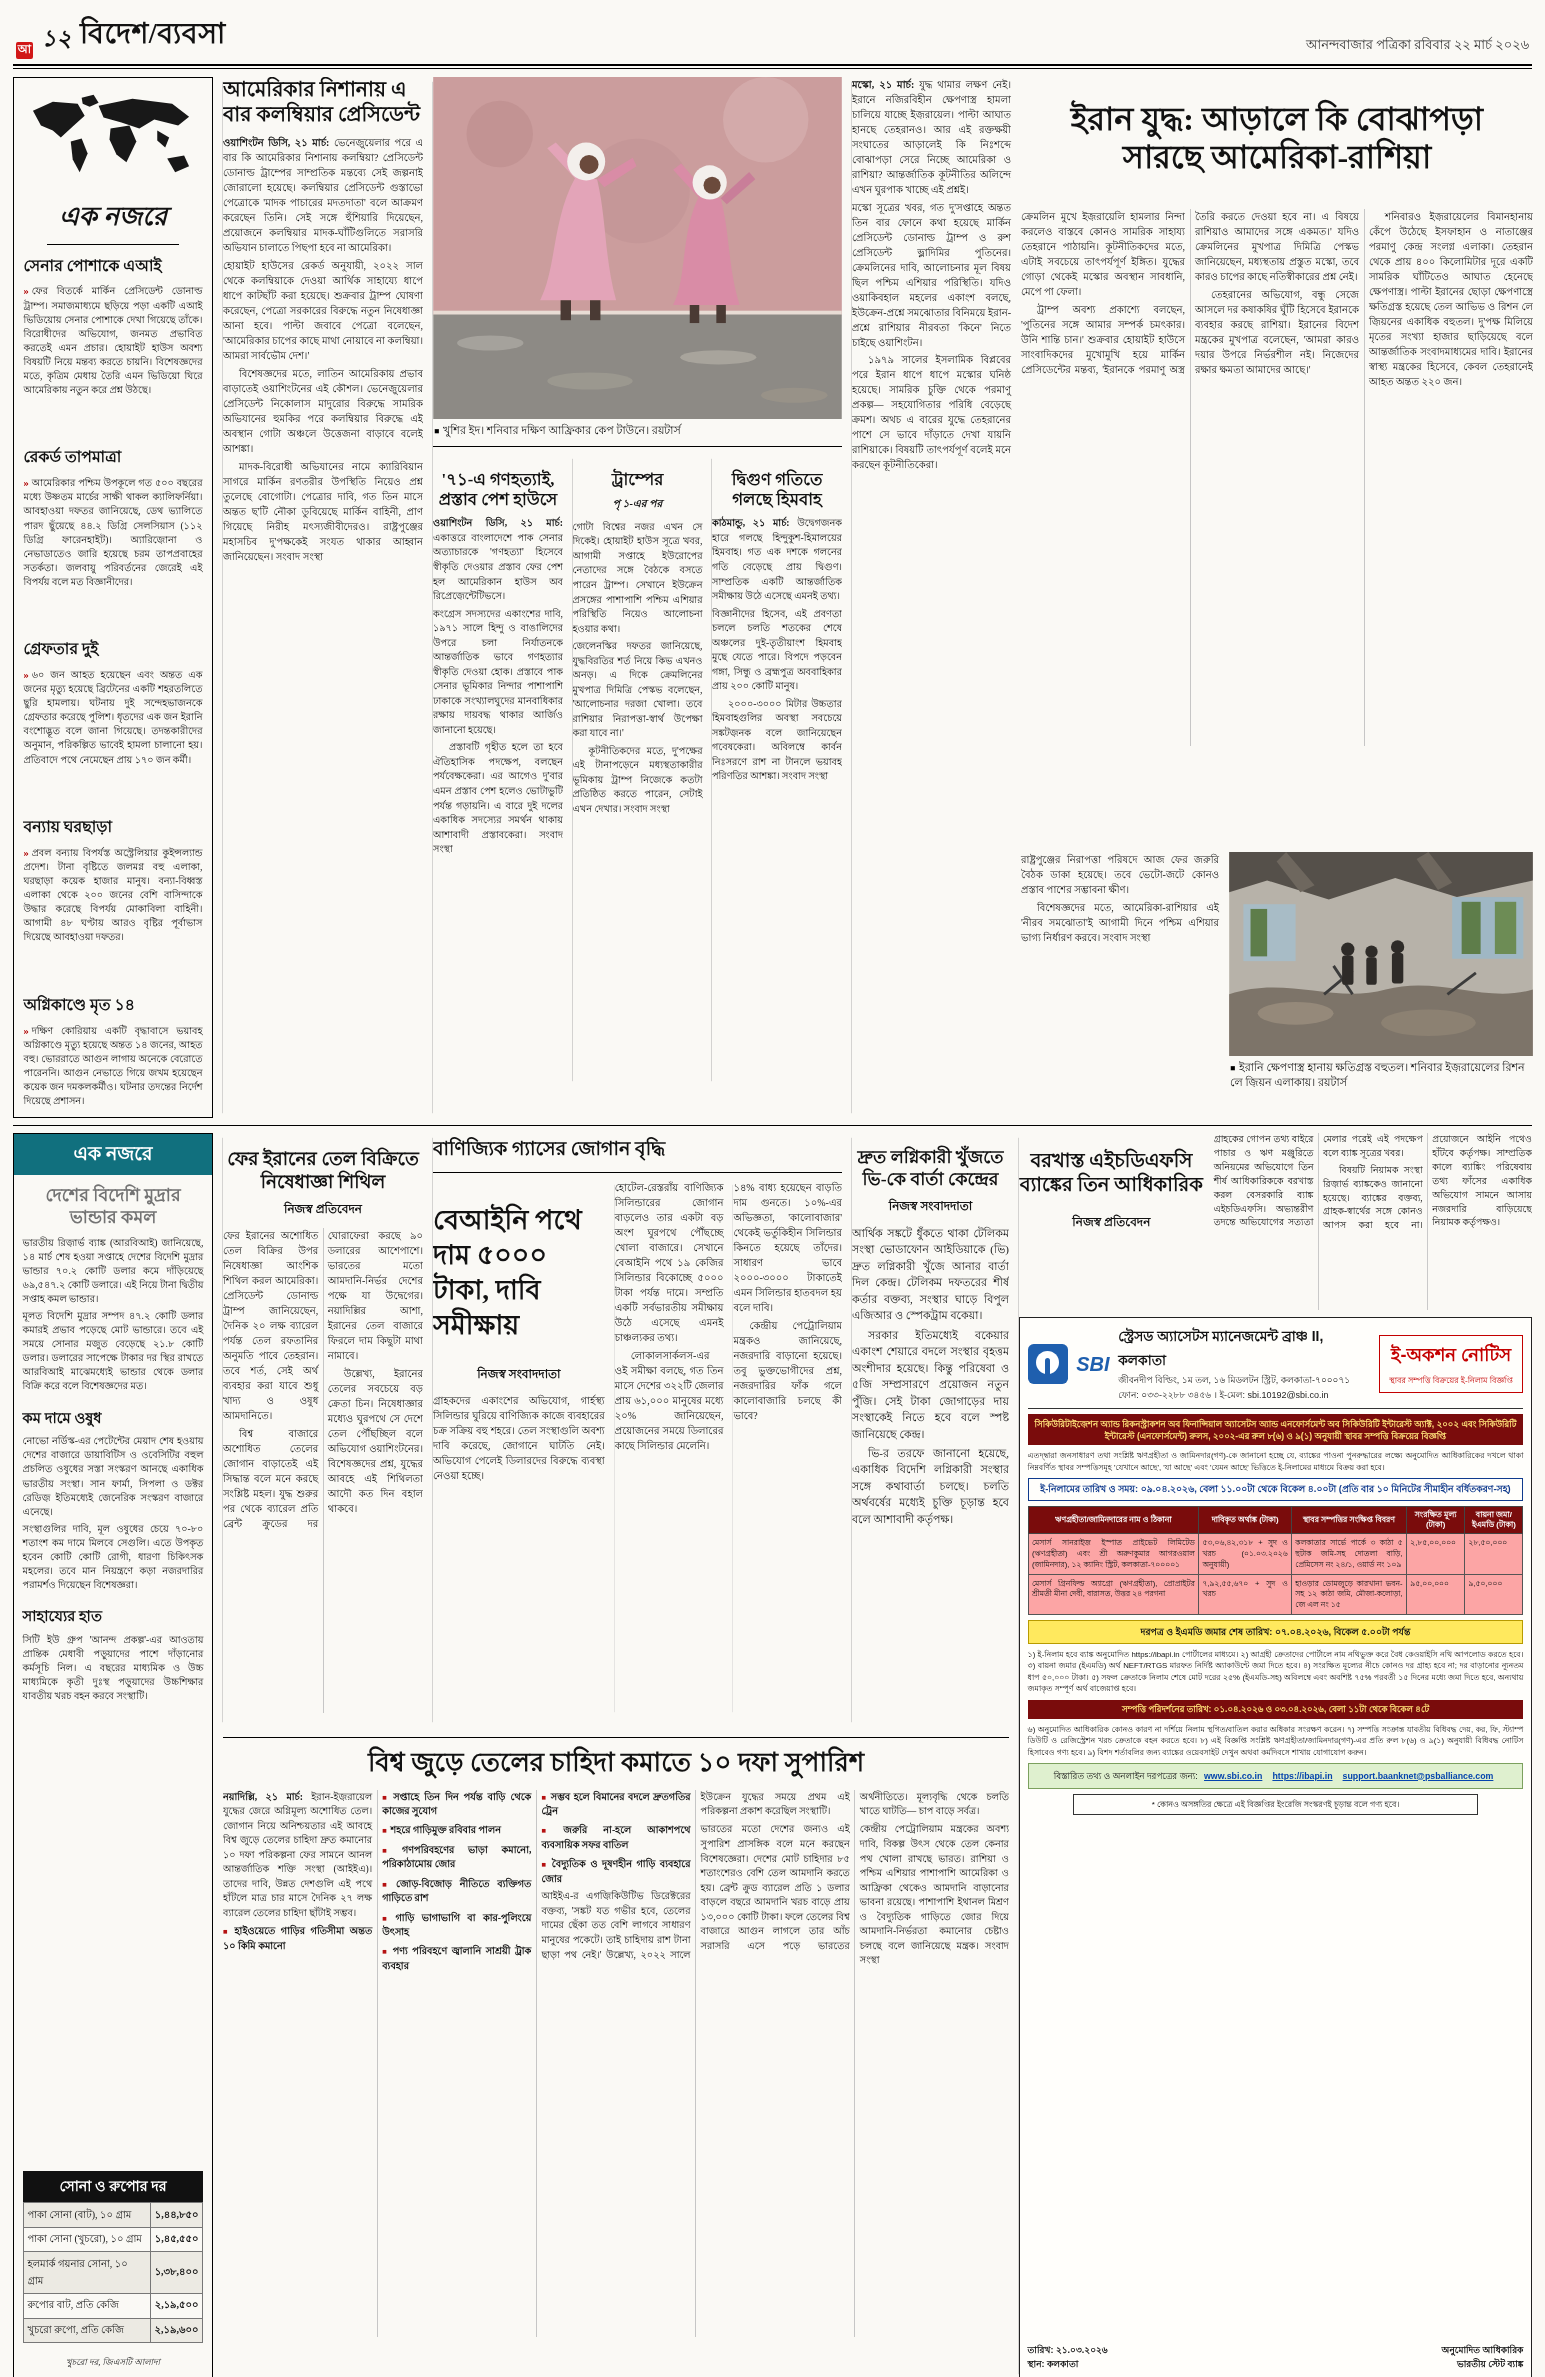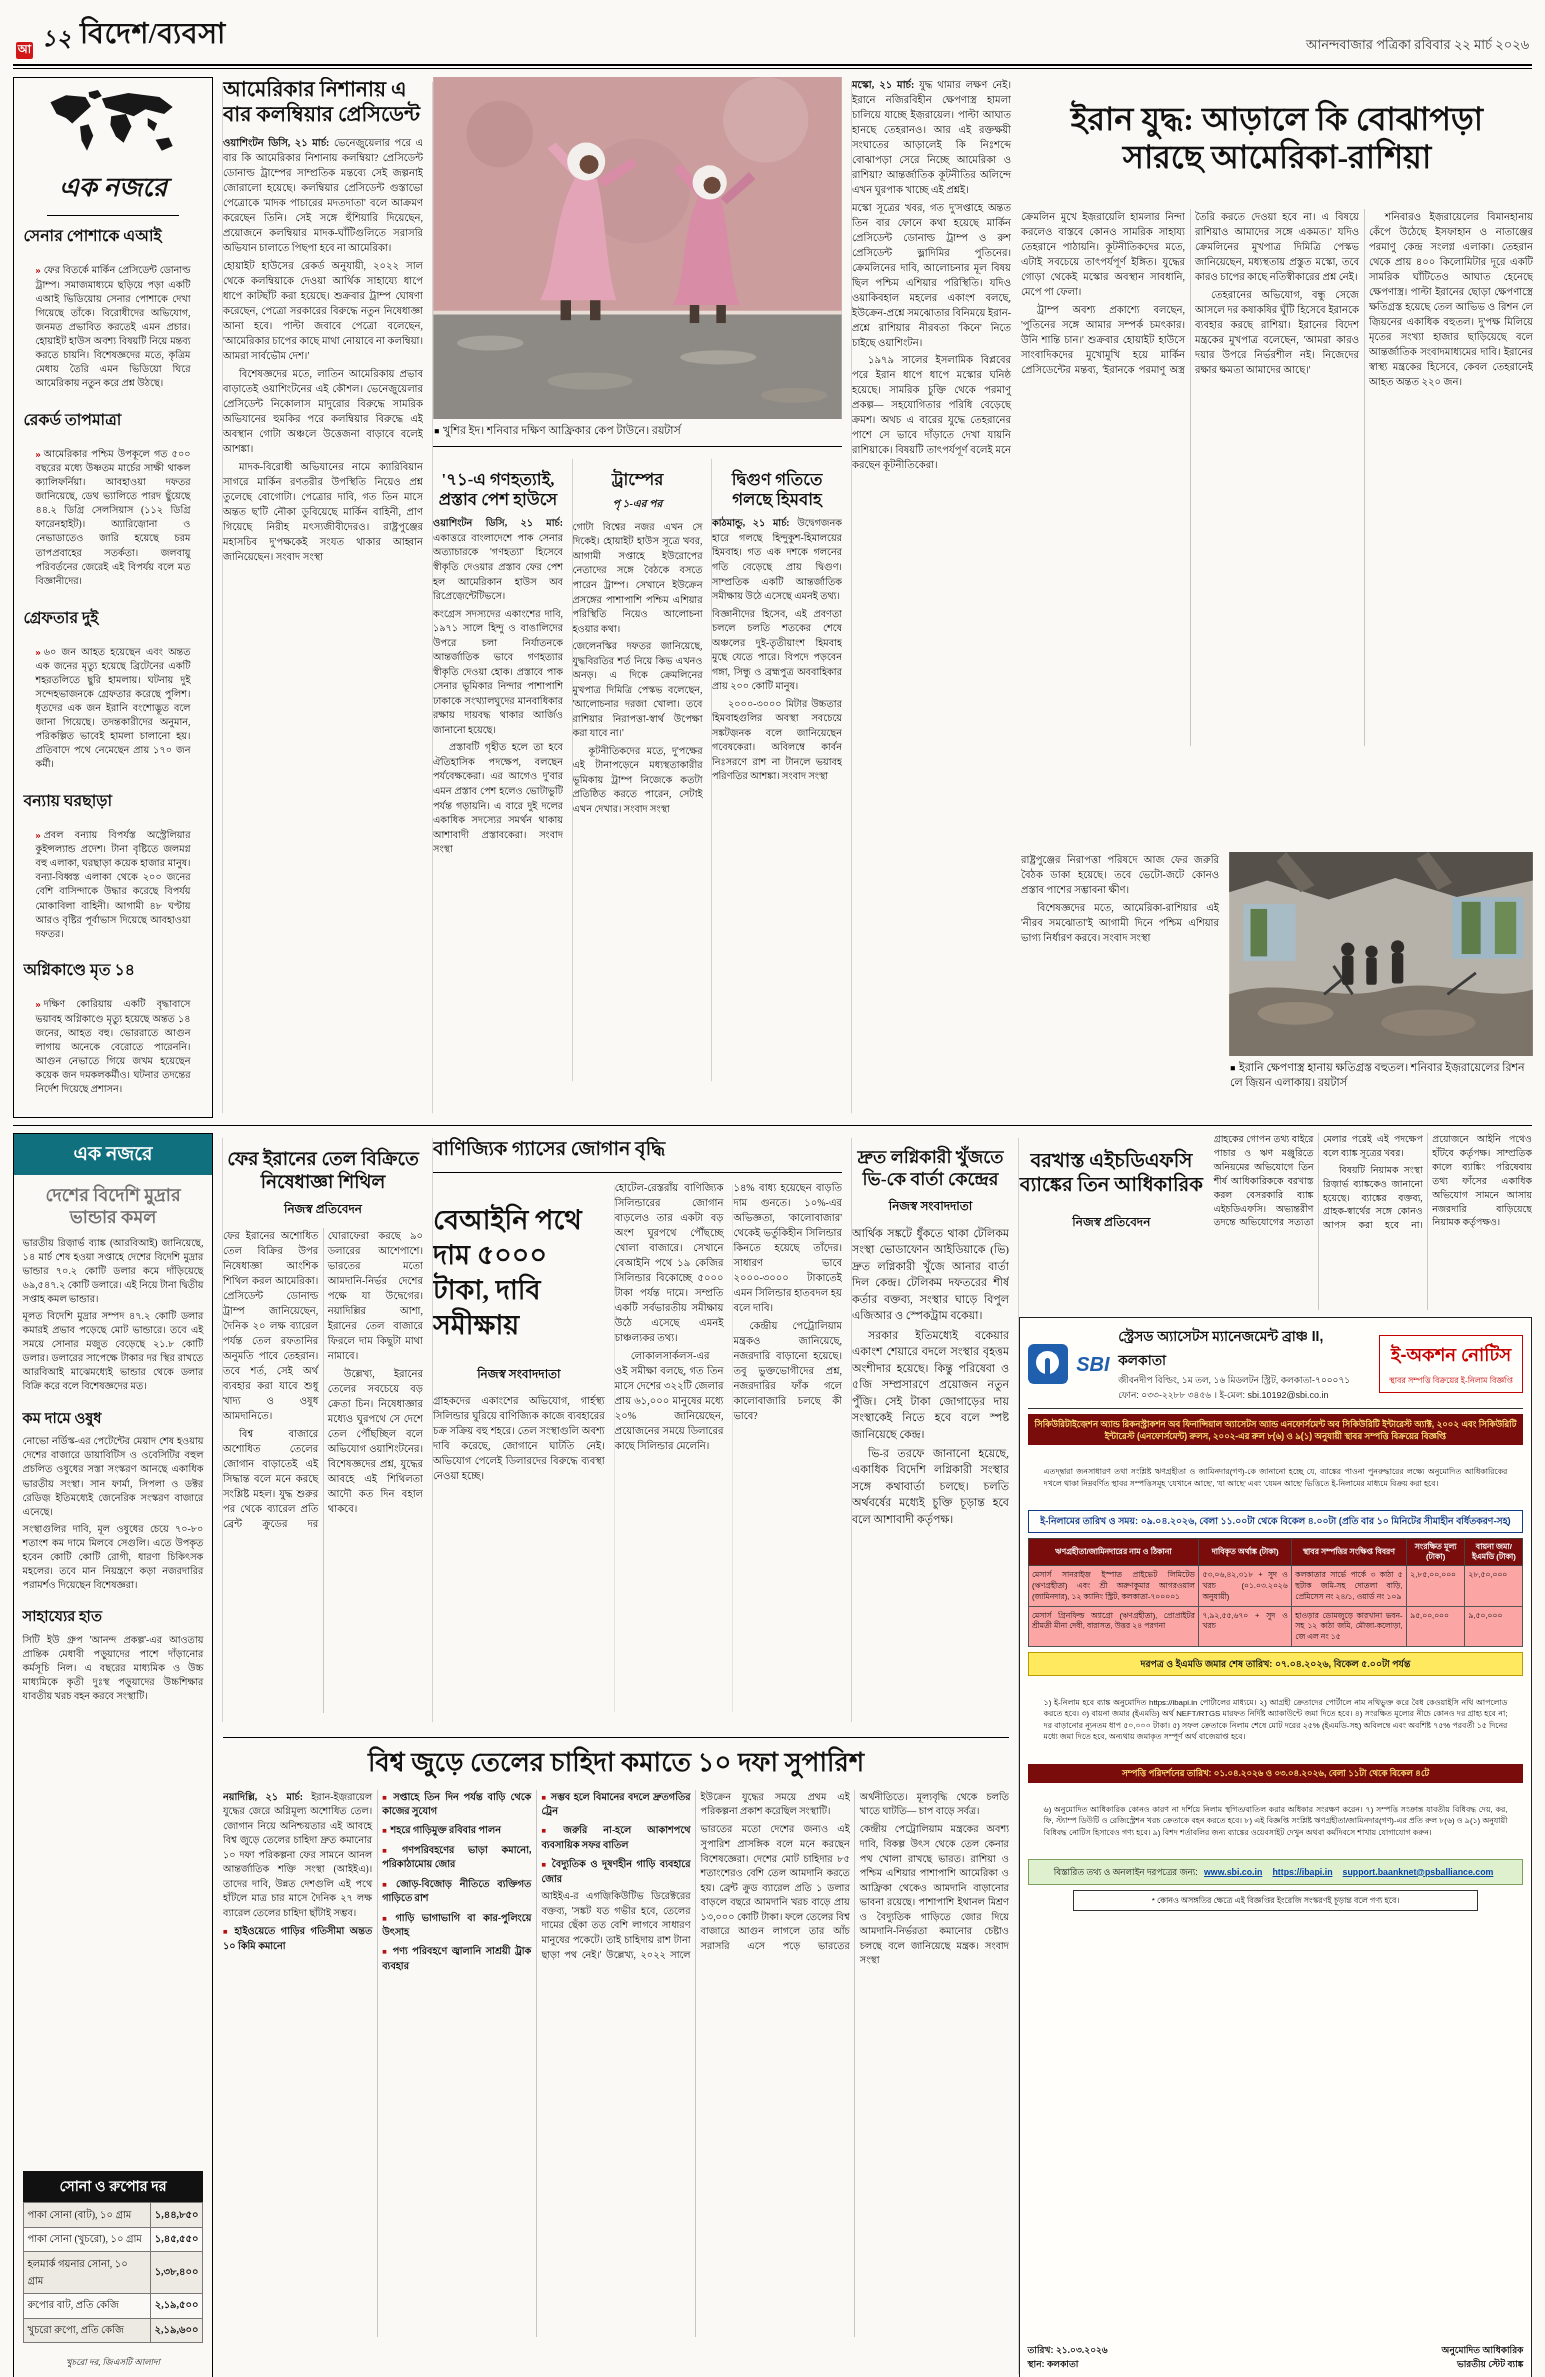--- a/index.html
+++ b/index.html
@@ -38,21 +38,21 @@
   figcaption{font-size:11px;line-height:1.35;padding:4.8px 1px 0 1px;}
   figcaption .sq{color:#000;font-size:8.6px;margin-right:3.8px;}
 
   
   .gwbox{border:1.4px solid #000;padding:8.6px 9.5px;display:flex;flex-direction:column;}
   .gw-map{width:100%;height:107px;}
   .gw-title{font-size:26px;font-weight:bold;font-style:italic;text-align:center;margin:2.9px auto 7.6px auto;
             border-bottom:1.9px solid #000;padding:0 12.4px 3.8px 12.4px;display:block;width:fit-content;}
   .gw-items{display:flex;flex-direction:column;flex:1;justify-content:space-between;gap:4.8px;}
   .gw-item h3{font-size:15.7px;margin:0 0 3.8px 0;font-weight:bold;}
-  .gw-item p{font-size:9.7px;line-height:1.45;text-align:justify;margin:12px;}
+  .gw-item p{font-size:9.7px;line-height:1.45;text-align:justify;margin:0;}
   .mk{color:#b00000;font-weight:bold;margin-right:2.9px;font-size:10.5px;}
 
   
   .america .hl{font-size:20.4px;margin:0 0 8.6px 0;}
 
   
   .photo1 svg{width:100%;height:342px;display:block;}
   .minis{display:flex;gap:9.5px;border-top:1px solid #000;margin-top:7.6px;padding-top:6.7px;height:632px;}
   .mini{flex:1;overflow:hidden;}
   .mini + .mini{box-shadow:-5.2px 0 0 -4.8px #999;padding-left:0;}
@@ -112,21 +112,21 @@
   .sbi-logo{width:40px;height:40px;background:#1f5fae;border-radius:5.7px;position:relative;flex:0 0 auto;}
   .sbi-logo .ring{position:absolute;left:8.6px;top:6.7px;width:23px;height:23px;border-radius:50%;background:#fff;}
   .sbi-logo .hole{position:absolute;left:17px;top:14.3px;width:5.7px;height:19px;background:#1f5fae;border-radius:2.9px 2.9px 0 0;}
   .sbi-word{font-size:20px;font-weight:bold;color:#1f5fae;font-style:italic;}
   .ad-bank{flex:1;}
   .ad-bank .b1{font-size:13.8px;font-weight:bold;}
   .ad-bank .b2,.ad-bank .b3{font-size:9px;color:#222;}
   .ad-notice{border:1.4px solid #c40000;color:#c40000;font-weight:bold;font-size:18px;padding:4.8px 9.5px;text-align:center;}
   .ad-notice small{display:block;font-size:8px;color:#c40000;font-weight:normal;margin-top:1.9px;}
   .ad-band{background:#7a0c0c;color:#ffe27a;font-weight:bold;font-size:8.6px;text-align:center;padding:3.8px 4.8px;line-height:1.4;}
-  .ad-intro,.ad-terms{font-size:7.8px;line-height:1.48;text-align:justify;margin:16px;}
+  .ad-intro,.ad-terms{font-size:7.8px;line-height:1.48;text-align:justify;margin:0;}
   .ad-blue{color:#103a8c;font-weight:bold;font-size:9.3px;text-align:center;border:0.5px solid #103a8c;padding:2.9px;}
   .ad-yellow{background:#ffe95e;font-weight:bold;font-size:9.3px;text-align:center;padding:3.3px;border:0.5px solid #b89b00;}
   .ad table{width:100%;border-collapse:collapse;}
   .ad th{background:#7a0c0c;color:#fff;font-size:7.8px;padding:3.3px 2.9px;border:0.5px solid #444;line-height:1.3;}
   .ad td{background:#fca5a5;font-size:7.6px;padding:3.8px 3.3px;border:0.5px solid #555;vertical-align:top;text-align:justify;line-height:1.4;}
   .ad-links{background:#dff0cf;text-align:center;font-size:8.8px;padding:4.3px;border:0.5px solid #7ca05e;}
   .ad-links .lnk{color:#0645ad;text-decoration:underline;font-weight:bold;margin:0 3.8px;}
   .ad-note{border:1px solid #333;text-align:center;font-size:8px;padding:2.9px;width:80%;margin:0 auto;}
   .ad-foot{display:flex;justify-content:space-between;font-weight:bold;font-size:9px;margin-top:auto;}
   .ad-foot div{line-height:1.5;}

